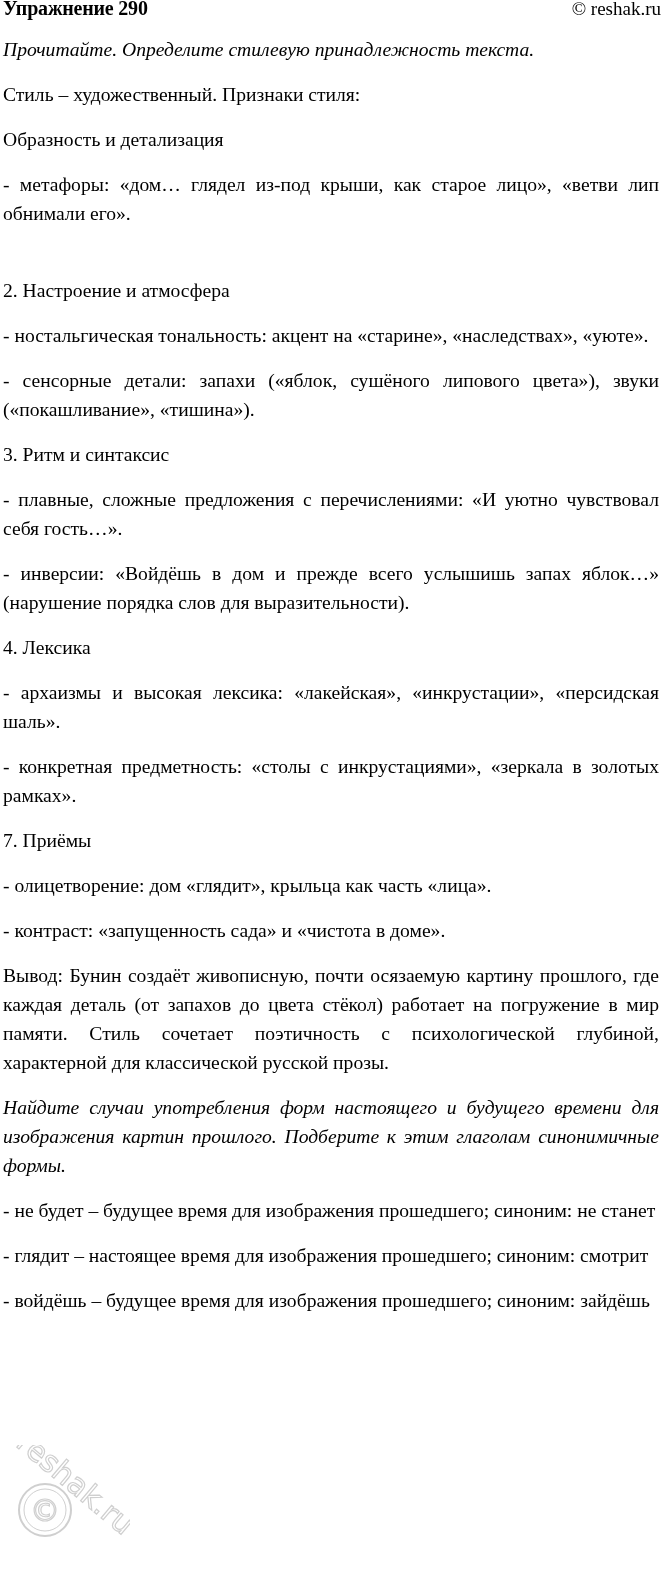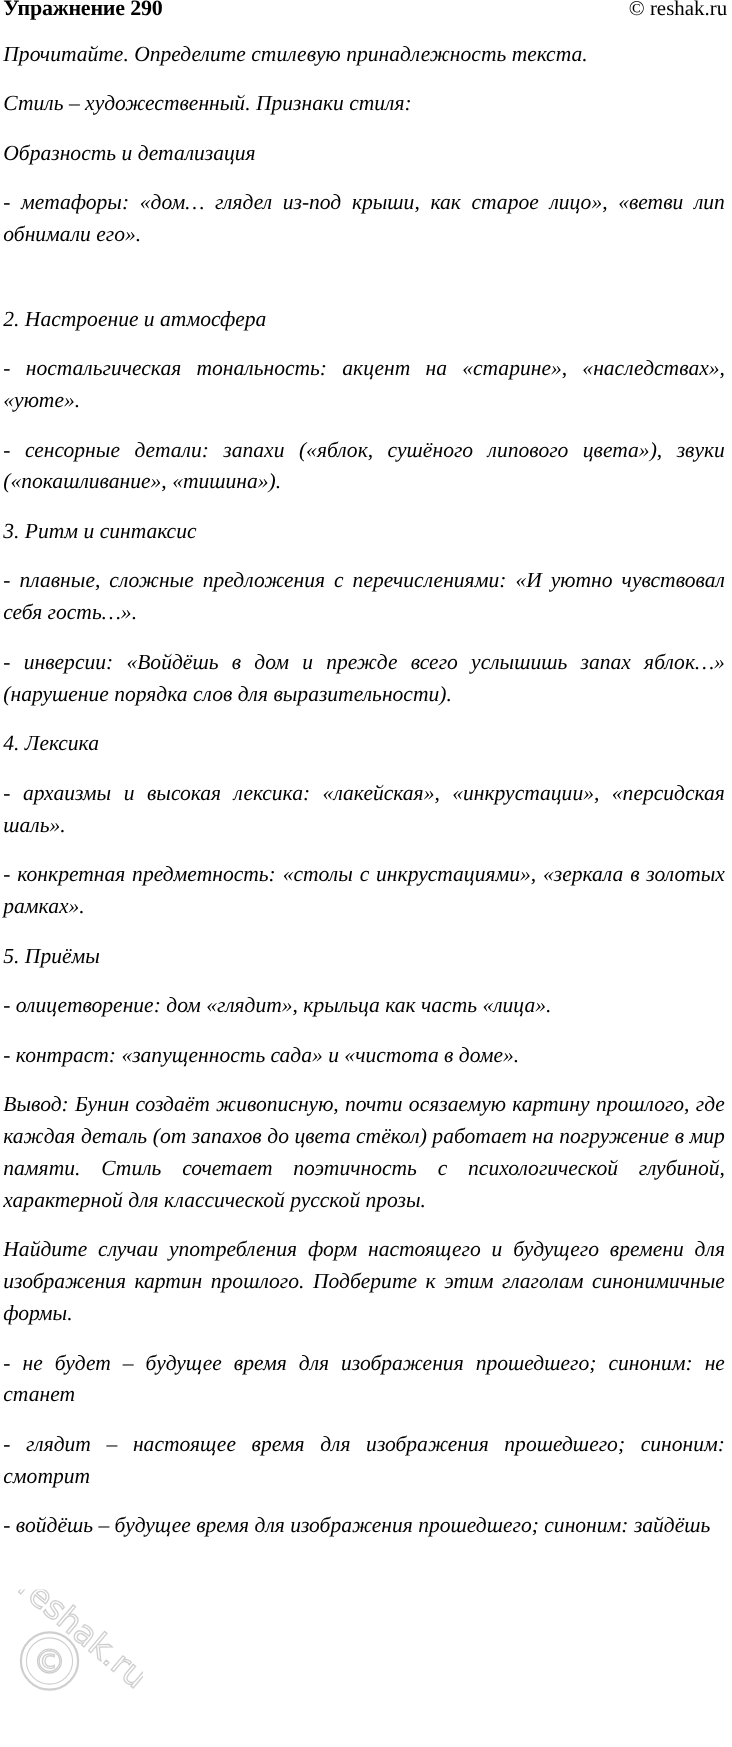--- a/index.html
+++ b/index.html
@@ -35,21 +35,20 @@
     }
     .header-copyright {
       font-size: 19px;
       margin-right: -2px;
     }
     .p {
       font-size: 19.6px;
       line-height: 29px;
       text-align: justify;
       margin: 0;
-      font-style: italic;
     }
     .p.italic { font-style: italic; }
     .gap { height: 16px; }
     .watermark {
       position: absolute;
       left: 0;
       top: 1445px;
       width: 130px;
       height: 143px;
       pointer-events: none;
@@ -94,21 +93,21 @@
   <p class="p">- инверсии: «Войдёшь в дом и прежде всего услышишь запах яблок…» (нарушение порядка слов для выразительности).</p>
 
   <div class="gap"></div>
   <p class="p">4. Лексика</p>
   <div class="gap"></div>
   <p class="p">- архаизмы и высокая лексика: «лакейская», «инкрустации», «персидская шаль».</p>
   <div class="gap"></div>
   <p class="p">- конкретная предметность: «столы с инкрустациями», «зеркала в золотых рамках».</p>
 
   <div class="gap"></div>
-  <p class="p">5. Приёмы</p>
+  <p class="p">7. Приёмы</p>
   <div class="gap"></div>
   <p class="p">- олицетворение: дом «глядит», крыльца как часть «лица».</p>
   <div class="gap"></div>
   <p class="p">- контраст: «запущенность сада» и «чистота в доме».</p>
 
   <div class="gap"></div>
   <p class="p">Вывод: Бунин создаёт живописную, почти осязаемую картину прошлого, где каждая деталь (от запахов до цвета стёкол) работает на погружение в мир памяти. Стиль сочетает поэтичность с психологической глубиной, характерной для классической русской прозы.</p>
 
   <div class="gap"></div>
   <p class="p italic">Найдите случаи употребления форм настоящего и будущего времени для изображения картин прошлого. Подберите к этим глаголам синонимичные формы.</p>

